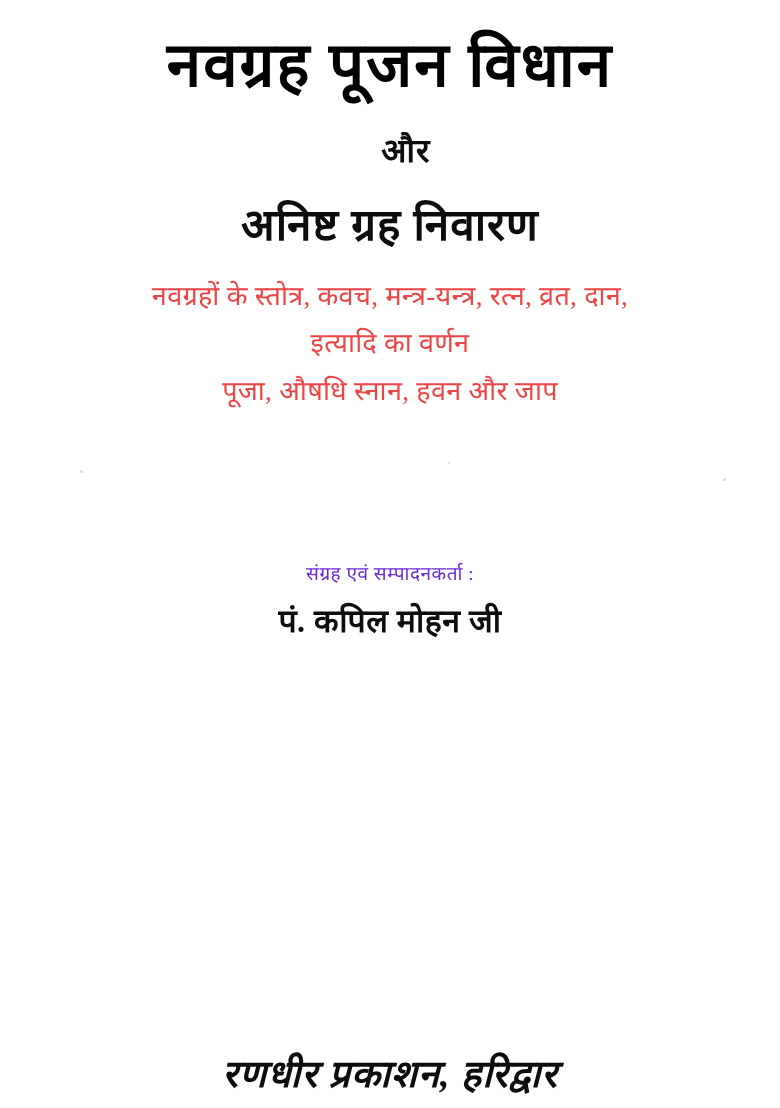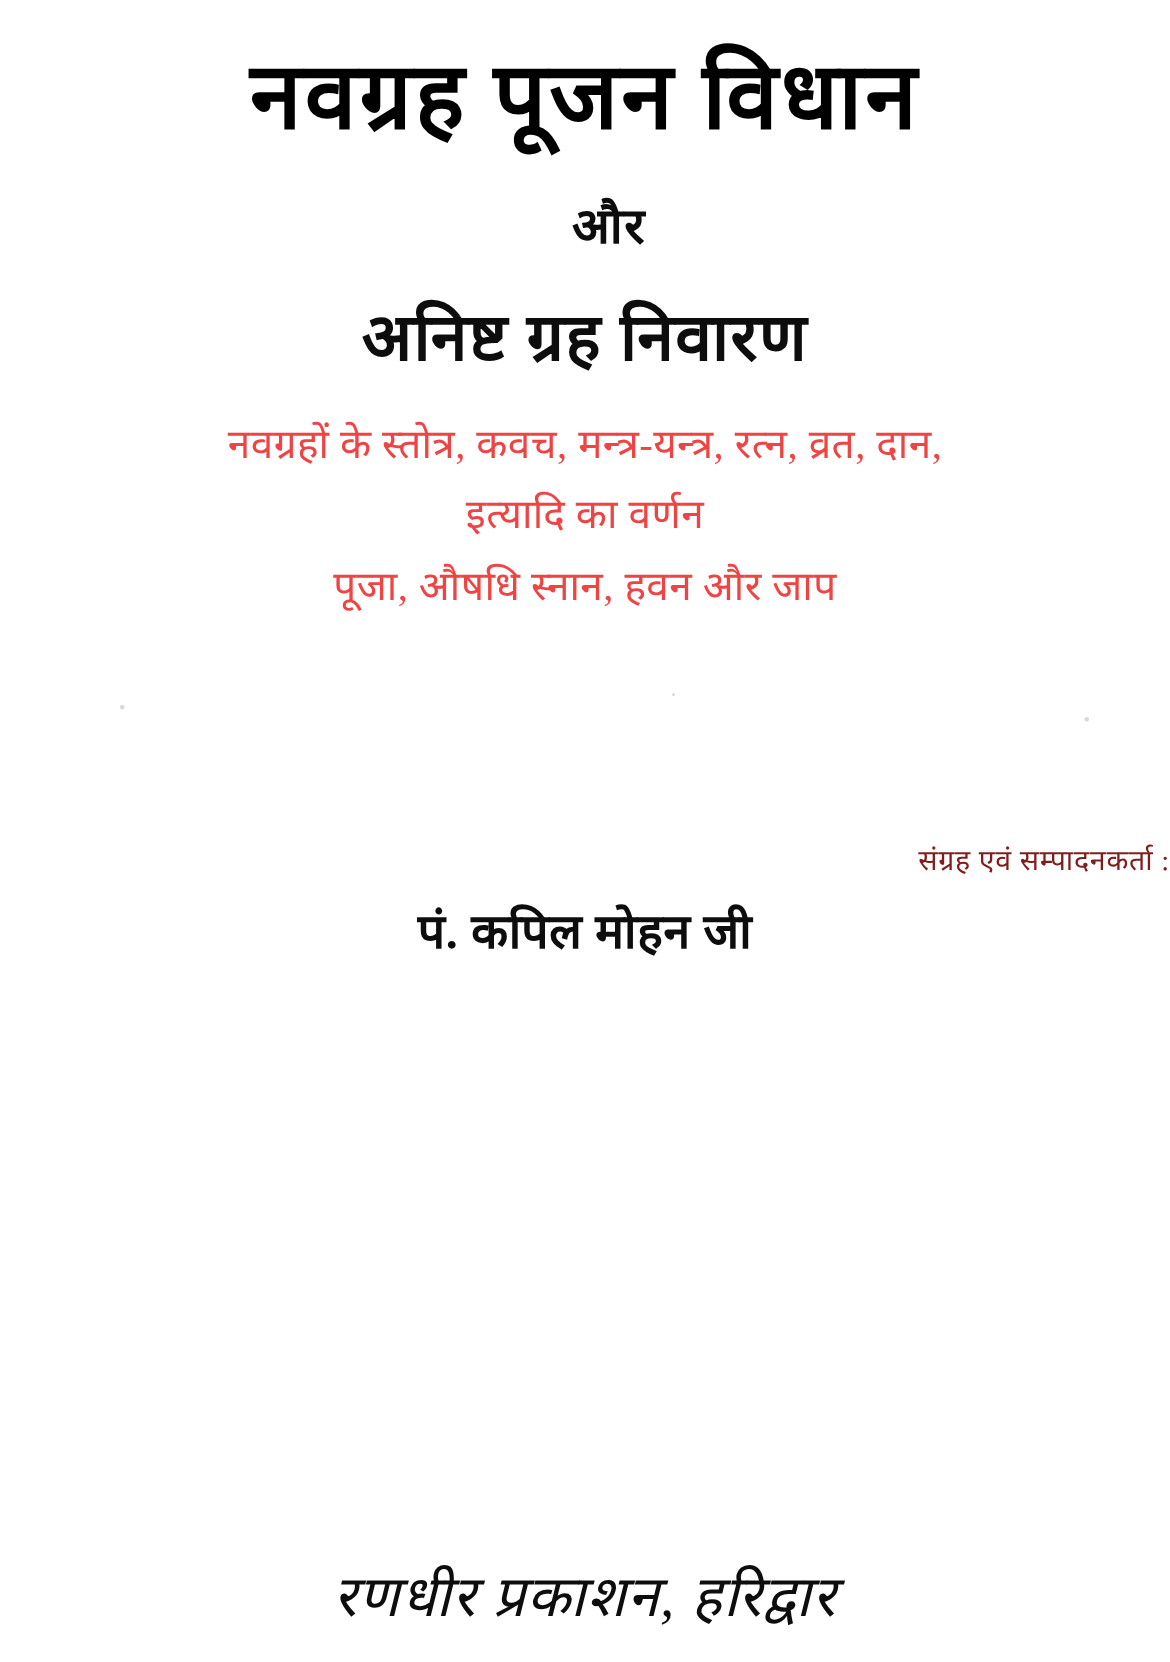--- a/index.html
+++ b/index.html
@@ -67,44 +67,43 @@
 
   
   .credits {
     width: 100%;
     text-align: center;
     margin-top: 145px;
   }
   .credit-role {
     font-size: 19px;
     letter-spacing: 0.5px;
-    color: #7f1d1d;
-    text-align: right;
+    color: #6d28d9;
   }
   .credit-name {
     font-size: 32px;
     font-weight: bold;
     margin-top: 12px;
     letter-spacing: 0.5px;
   }
   .credit-desc {
     font-size: 18px;
     margin-top: 12px;
     letter-spacing: 0.2px;
   }
 
   
   .publisher {
     position: absolute;
     left: 0;
     right: 0;
-    bottom: 20px;
+    bottom: 10px;
     text-align: center;
     font-size: 38px;
-    font-weight: normal;
+    font-weight: bold;
     font-style: italic;
     font-family: "Liberation Serif", "DejaVu Serif", serif;
     letter-spacing: 1px;
   }
 
   
   .speck {
     position: absolute;
     background: #d8d8d8;
     border-radius: 50%;

